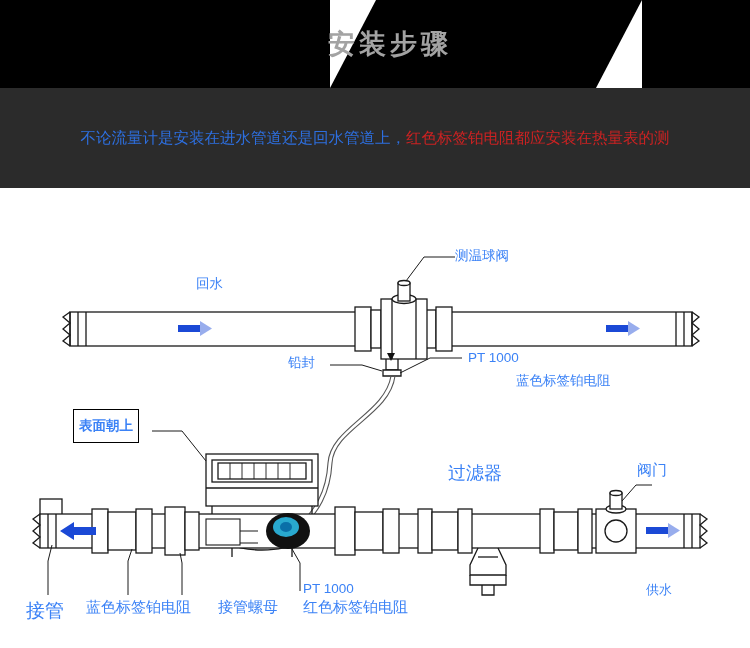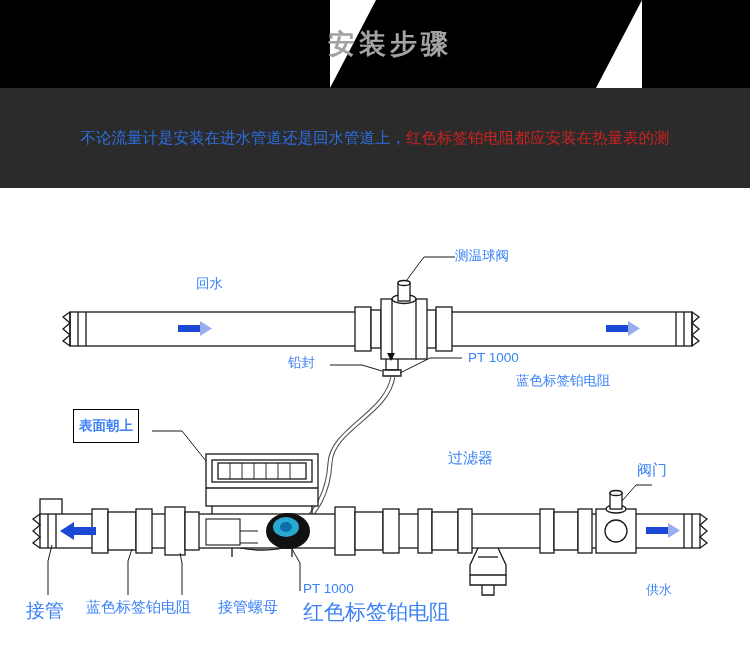--- a/index.html
+++ b/index.html
@@ -208,21 +208,21 @@
       </g>
     </g>
   </svg>
 
   <div class="lbl" style="left:455px;top:34px;">测温球阀</div>
   <div class="lbl" style="left:196px;top:62px;">回水</div>
   <div class="lbl" style="left:288px;top:141px;">铅封</div>
   <div class="lbl" style="left:468px;top:137px;">PT 1000</div>
   <div class="lbl" style="left:468px;top:159px;margin-left:48px;">蓝色标签铂电阻</div>
   <div class="lbl box" style="left:73px;top:196px;">表面朝上</div>
-  <div class="lbl" style="left:448px;top:236px;font-size:15px;">过滤器</div>
+  <div class="lbl" style="left:448px;top:248px;font-size:18px;">过滤器</div>
   <div class="lbl" style="left:637px;top:248px;font-size:15px;">阀门</div>
   <div class="lbl" style="left:646px;top:368px;font-size:13px;">供水</div>
   <div class="lbl" style="left:26px;top:385px;font-size:19px;">接管</div>
   <div class="lbl" style="left:86px;top:385px;font-size:15px;">蓝色标签铂电阻</div>
   <div class="lbl" style="left:218px;top:385px;font-size:15px;">接管螺母</div>
   <div class="lbl" style="left:303px;top:368px;">PT 1000</div>
-  <div class="lbl" style="left:303px;top:385px;font-size:21px;">红色标签铂电阻</div>
+  <div class="lbl" style="left:303px;top:385px;font-size:15px;">红色标签铂电阻</div>
 </div>
 
 </body></html>

